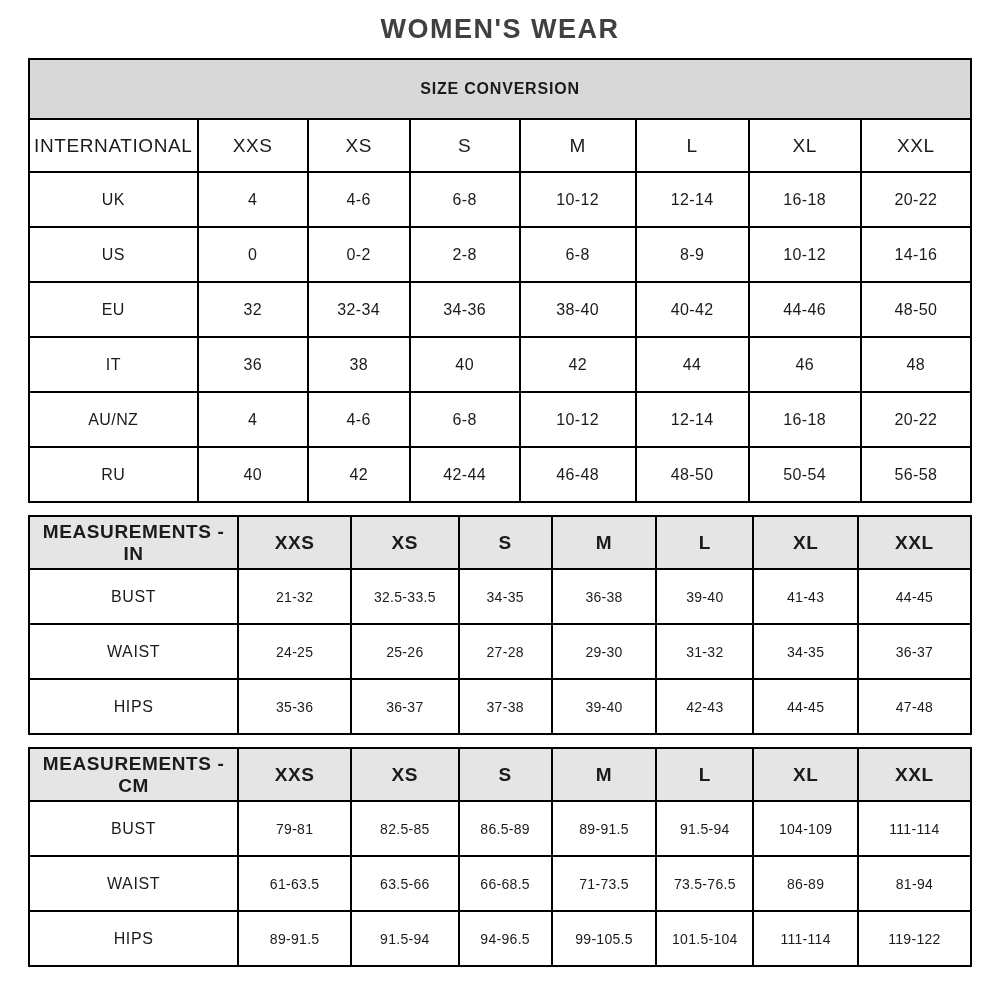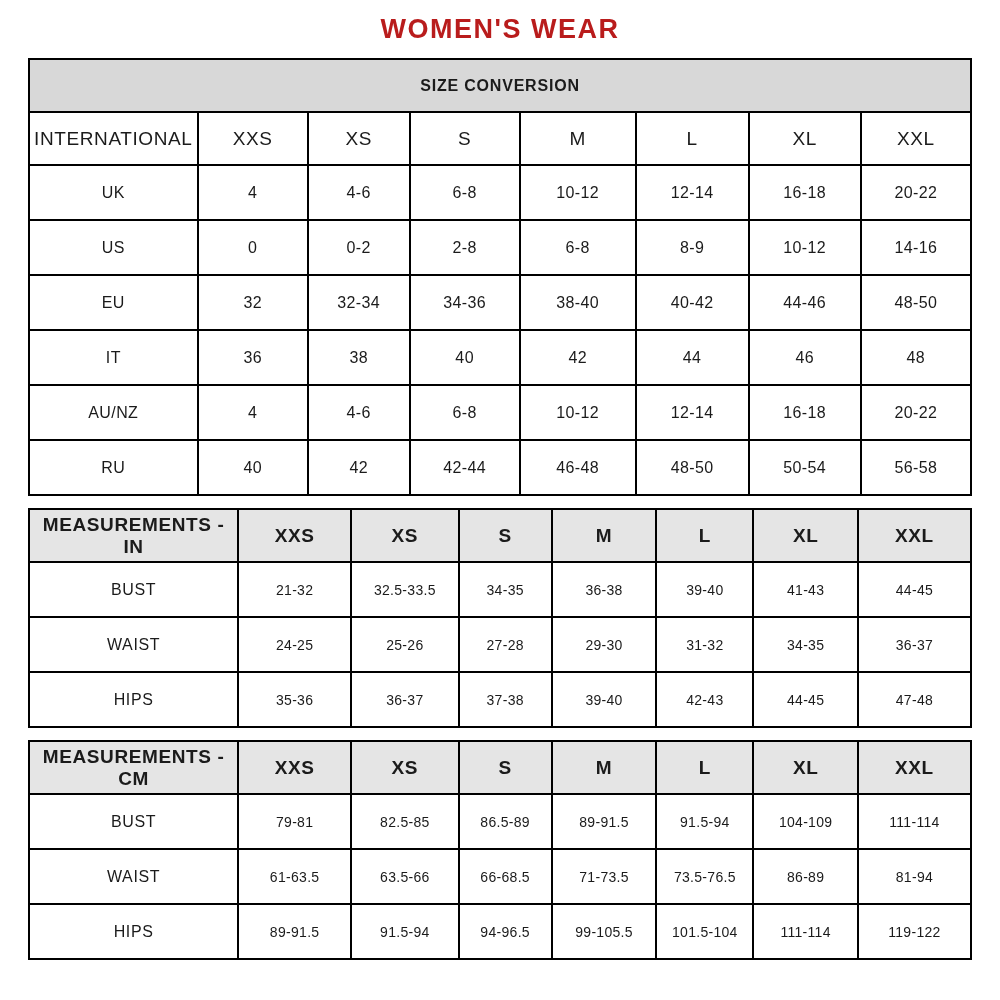--- a/index.html
+++ b/index.html
@@ -18,37 +18,37 @@
     padding: 0 28px;
     overflow: hidden;
   }
   h1.page-title {
     margin: 0;
     padding: 14px 0 13px 0;
     text-align: center;
     font-size: 27px;
     font-weight: bold;
     letter-spacing: 1.5px;
-    color: #b91c1c;
+    color: #404040;
   }
   table.tbl {
     border-collapse: collapse;
     table-layout: fixed;
     width: 100%;
   }
   table.tbl + table.tbl { margin-top: 12px; }
   table.tbl td {
     border: 2px solid #000000;
     text-align: center;
     vertical-align: middle;
     padding: 0 2px;
     overflow: hidden;
   }
   td.banner-cell {
-    height: 53px;
+    height: 60px;
     background: #d8d8d8;
     font-weight: bold;
     font-size: 16px;
     letter-spacing: 0.8px;
     color: #1b1b1b;
   }
   tr.header-row td {
     height: 53px;
     font-size: 19px;
     letter-spacing: 0.6px;

